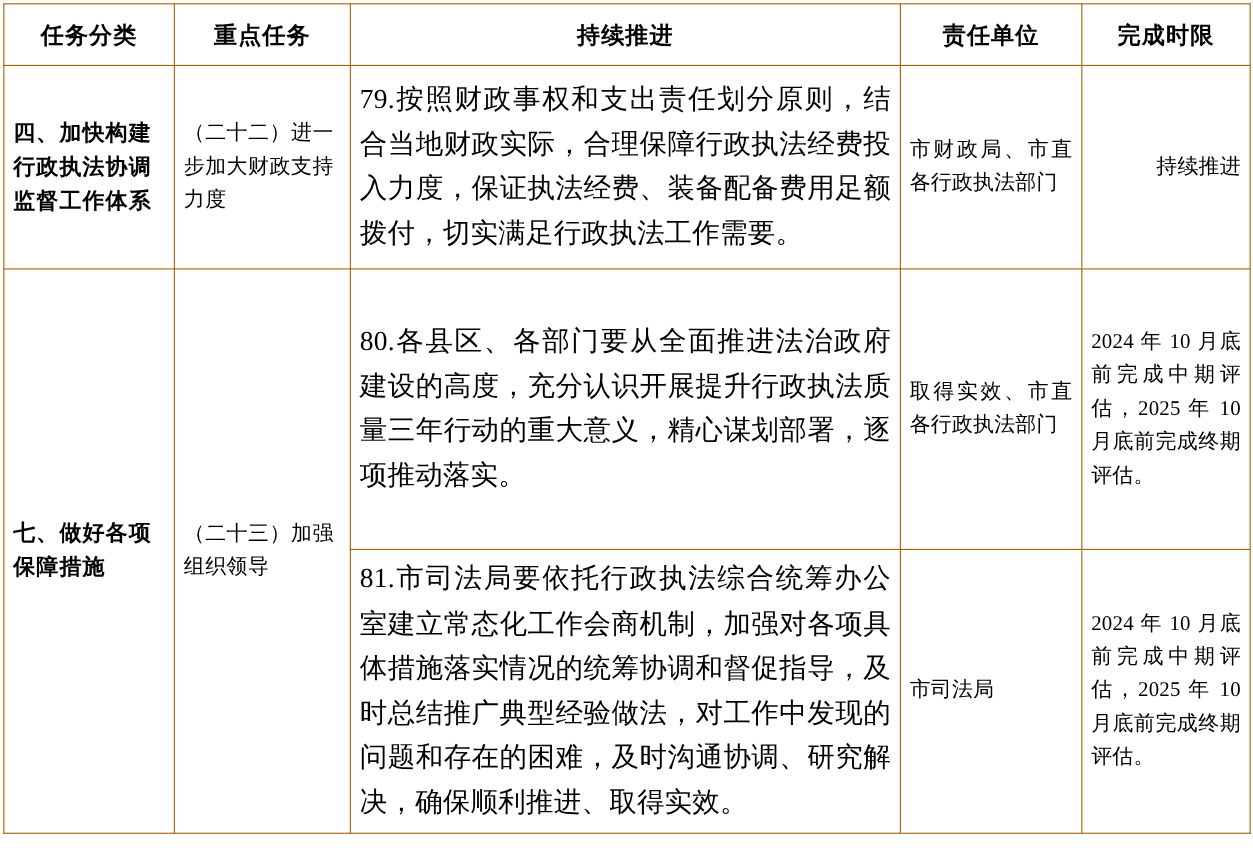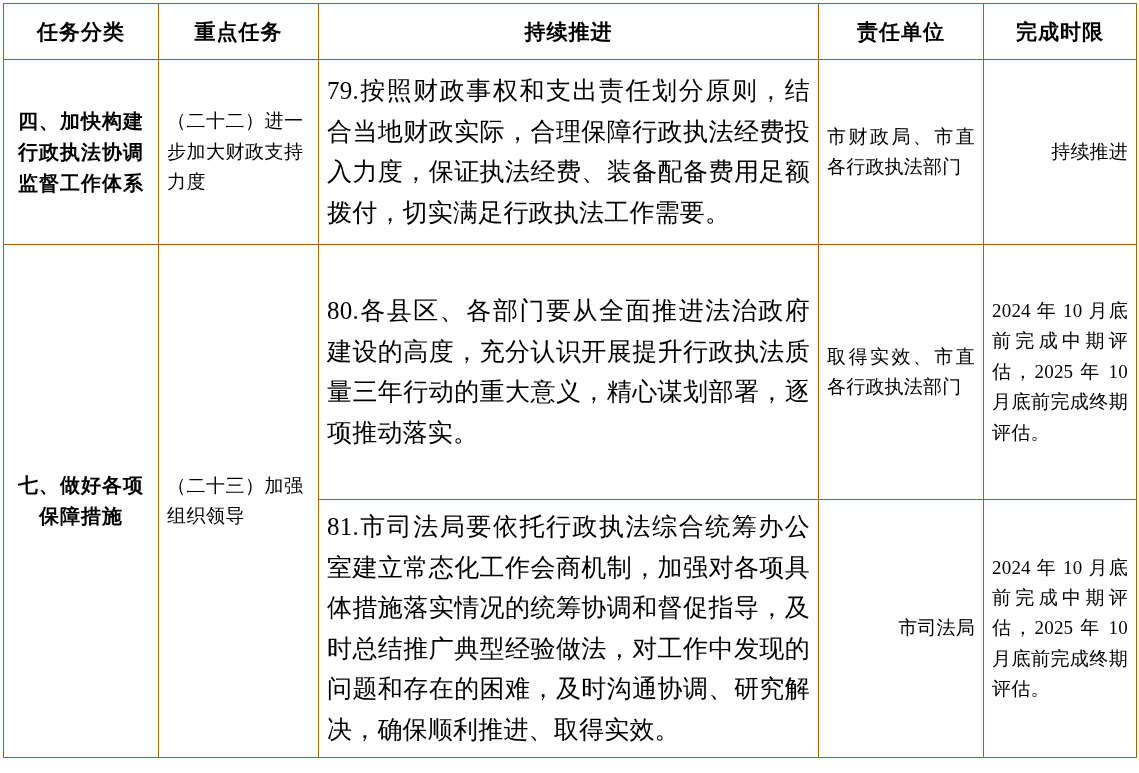--- a/index.html
+++ b/index.html
@@ -41,21 +41,20 @@
   }
   .col-category { width: 155px; }
   .col-key      { width: 160px; }
   .col-measure  { width: 500px; }
   .col-unit     { width: 165px; }
   .col-deadline { width: 153px; }
 
   td.cat {
     font-size: 20px;
     font-weight: bold;
-    text-align: center;
     line-height: 1.55;
     letter-spacing: 1px;
   }
   td.key {
     font-size: 19px;
     text-align: left;
     line-height: 1.6;
     letter-spacing: 0.5px;
   }
   td.measure {
@@ -66,21 +65,21 @@
     letter-spacing: 0.2px;
   }
   td.unit {
     font-size: 19px;
     text-align: justify;
     text-justify: inter-ideograph;
     line-height: 1.6;
     letter-spacing: 0.2px;
   }
   td.unit.center {
-    text-align: right;
+    text-align: left;
   }
   td.deadline {
     font-size: 19px;
     text-align: justify;
     text-justify: inter-ideograph;
     line-height: 1.6;
     letter-spacing: 0.2px;
   }
   td.deadline.center {
     text-align: right;

